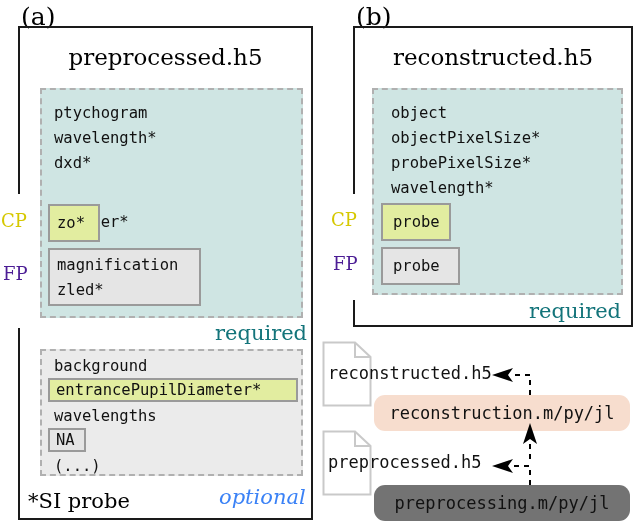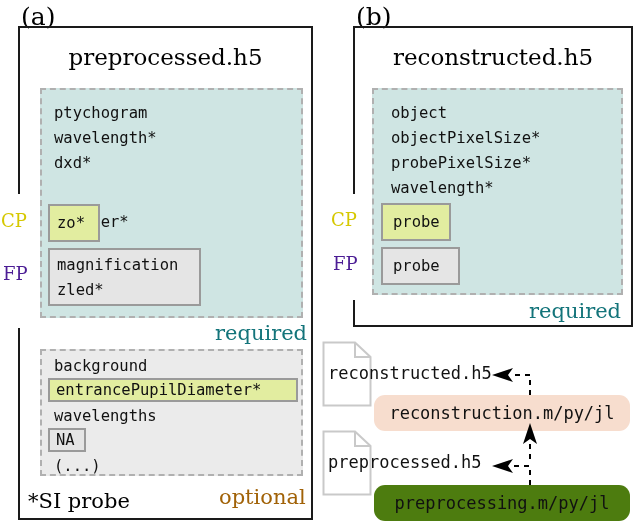--- a/index.html
+++ b/index.html
@@ -84,21 +84,21 @@
   .lbl-fp { color: #4c1d95; }
 
   
   .caption {
     font-family: "DejaVu Serif", serif;
     font-size: 21px;
     line-height: 1;
     white-space: nowrap;
   }
   .cap-required { color: #13747a; }
-  .cap-optional { color: #a16207; }
+  .cap-optional { color: #3b82f6; font-style: italic; }
 
   
   .si-note {
     font-family: "DejaVu Serif", serif;
     font-size: 21px;
     color: #000;
     line-height: 1;
     white-space: nowrap;
   }
 
@@ -115,21 +115,21 @@
 
   
   .pill {
     box-sizing: border-box;
     border-radius: 11px;
     display: flex;
     align-items: center;
     justify-content: center;
   }
   .pill-recon { background: #f7ddce; }
-  .pill-prep  { background: #4d7c0f; }
+  .pill-prep  { background: #737373; }
   .pill-label {
     font-family: "DejaVu Sans Mono", monospace;
     font-size: 17px;
     color: #111;
     white-space: nowrap;
     line-height: 1;
   }
 
   .flow-svg { position: absolute; left: 0; top: 0; pointer-events: none; }
 </style>

